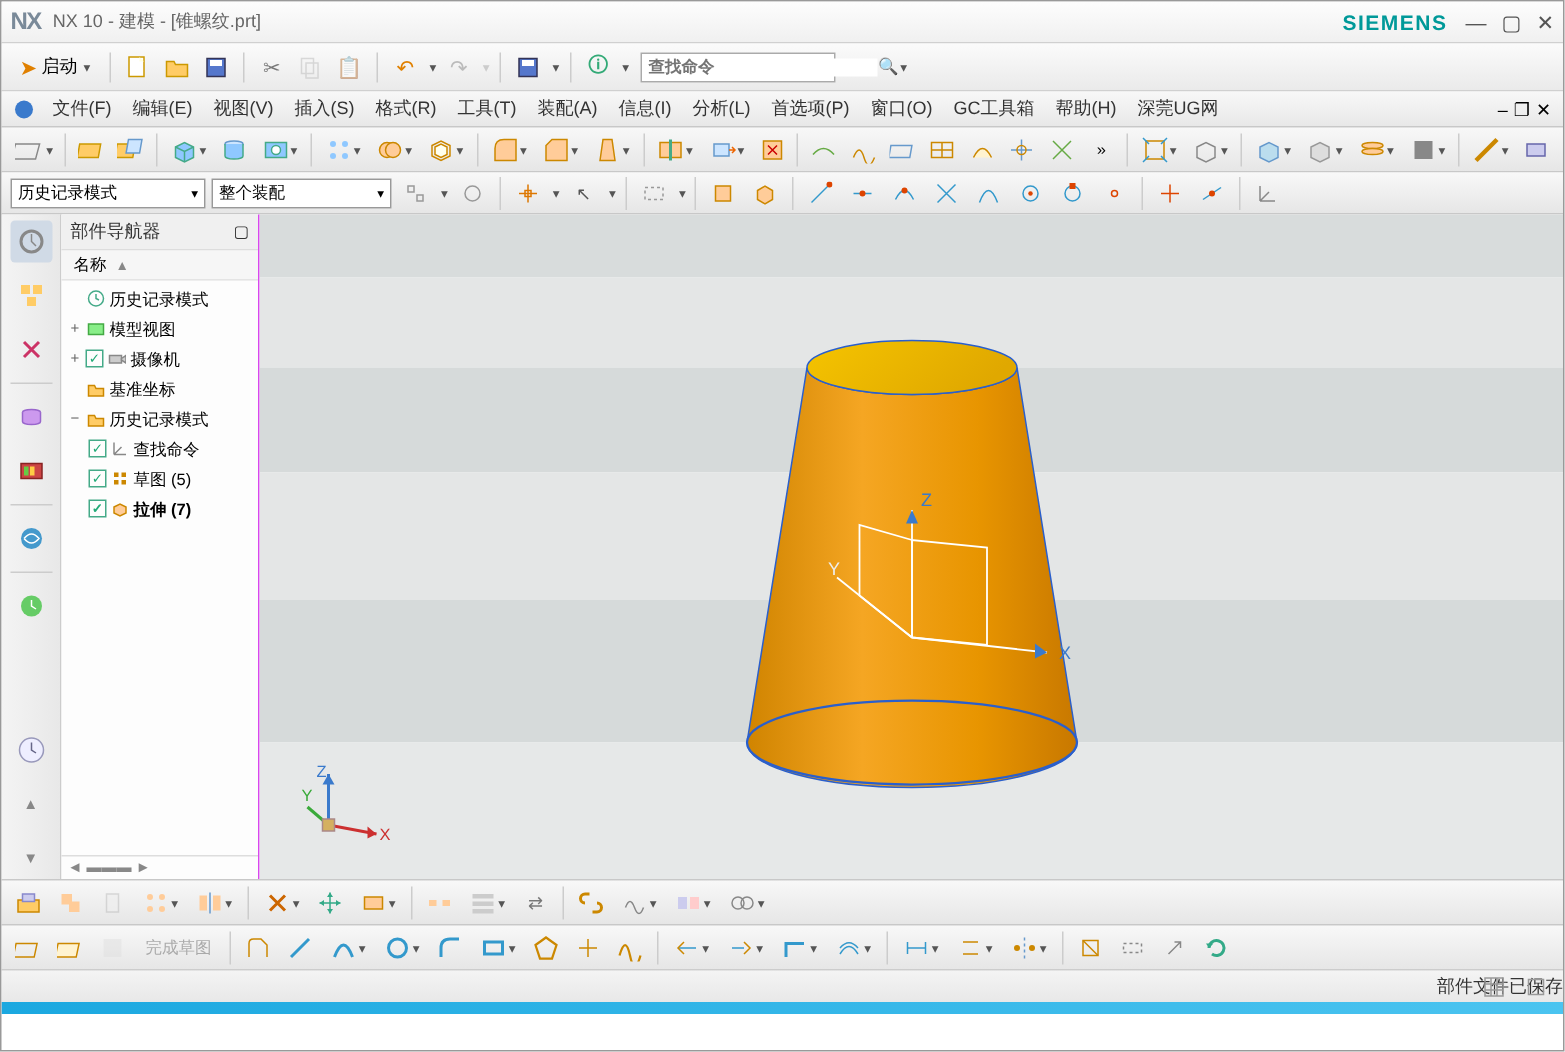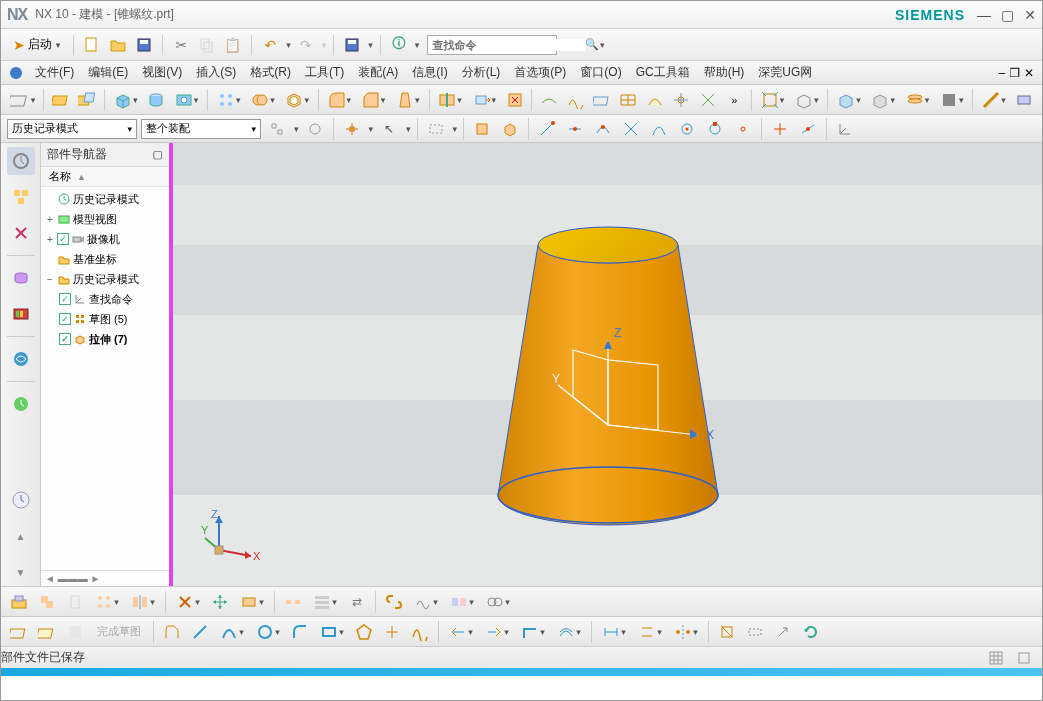--- a/index.html
+++ b/index.html
@@ -32,21 +32,21 @@
 .toolbar3 { height: 28px; background: linear-gradient(#f8f8f8,#e6e6e6); display: flex; align-items: center; padding: 0 6px; gap: 4px; border-bottom: 1px solid #c8c8c8; }
 .combo { border: 1px solid #999; height: 20px; background: #fff; display: flex; align-items: center; padding: 0 4px; font-size: 11px; }
 .combo .cdd { margin-left: auto; font-size: 9px; }
 
 .main-area { display: flex; height: 443px; }
 .left-rail { width: 40px; background: linear-gradient(90deg,#f4f4f4,#e8e8e8); border-right: 1px solid #ccc; display: flex; flex-direction: column; align-items: center; padding-top: 4px; gap: 8px; }
 .rail-ico { width: 28px; height: 28px; display: flex; align-items: center; justify-content: center; cursor: pointer; border-radius: 3px; }
 .rail-ico.active { background: #d0dae6; }
 .rail-sep { height: 1px; width: 28px; background: #ccc; }
 
-.nav-panel { width: 132px; background: #fdfdfd; border-right: 4px solid #d946ef; display: flex; flex-direction: column; }
+.nav-panel { width: 132px; background: #fdfdfd; border-right: 1px solid #d946ef; display: flex; flex-direction: column; }
 .nav-header { height: 24px; display: flex; align-items: center; padding: 0 6px; font-size: 12px; color: #333; border-bottom: 1px solid #ddd; background: #f0f0f0; }
 .nav-pin { margin-left: auto; font-size: 11px; cursor: pointer; }
 .nav-colhead { height: 20px; display: flex; align-items: center; padding-left: 8px; font-size: 11px; background: #f6f6f6; border-bottom: 1px solid #e4e4e4; }
 .tree { flex: 1; overflow: auto; padding: 2px 0; font-size: 11px; color: #000; }
 .tree-row { display: flex; align-items: center; height: 20px; padding-left: 4px; gap: 2px; white-space: nowrap; }
 .tree-row.bold { font-weight: bold; }
 .tw { width: 10px; text-align: center; color: #666; font-size: 10px; cursor: pointer; }
 .chk { width: 12px; height: 12px; border: 1px solid #4a8; display: inline-flex; align-items: center; justify-content: center; font-size: 9px; color: #2a7; }
 .ti { width: 14px; height: 14px; display: inline-flex; align-items: center; justify-content: center; }
 .tree-scroll { height: 16px; border-top: 1px solid #ddd; display: flex; align-items: center; padding: 0 4px; color: #888; font-size: 10px; }
@@ -56,21 +56,21 @@
 .viewport { flex: 1; position: relative; overflow: hidden; }
 .vp-bg { position: absolute; inset: 0; }
 .vp-band { position: absolute; left: 0; right: 0; }
 .cone-svg { position: absolute; left: 50%; top: 50%; transform: translate(-50%,-50%); }
 .triad { position: absolute; left: 28px; bottom: 18px; }
 .triad-lbl { font-size: 11px; }
 
 .toolbar4, .toolbar5 { height: 30px; background: linear-gradient(#f8f8f8,#e6e6e6); display: flex; align-items: center; padding: 0 6px; gap: 4px; border-top: 1px solid #c8c8c8; overflow: hidden; }
 .disabled-txt { color: #aaa; font-size: 11px; padding: 0 6px; }
 
-.statusbar { height: 22px; background: linear-gradient(#f4f4f4,#e8e8e8); display: flex; align-items: center; justify-content: flex-start; font-size: 12px; color: #333; border-top: 1px solid #ccc; position: relative; }
+.statusbar { height: 22px; background: linear-gradient(#f4f4f4,#e8e8e8); display: flex; align-items: center; justify-content: flex-end; font-size: 12px; color: #333; border-top: 1px solid #ccc; position: relative; }
 .status-right { position: absolute; right: 6px; display: flex; gap: 4px; }
 .taskbar { height: 8px; background: linear-gradient(90deg,#1ba8e0,#4bc4f0); }
 
 svg { display: block; }
 </style>
 </head>
 <body>
 
 <div class="titlebar">
   <span class="nx-logo">NX</span>

